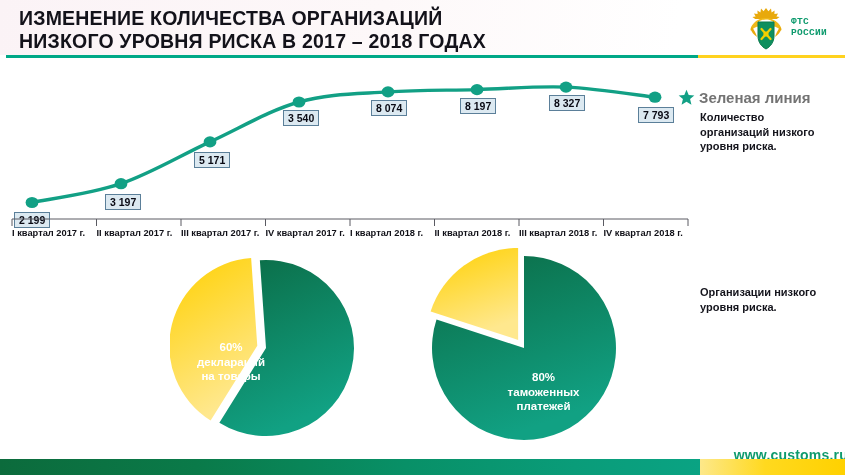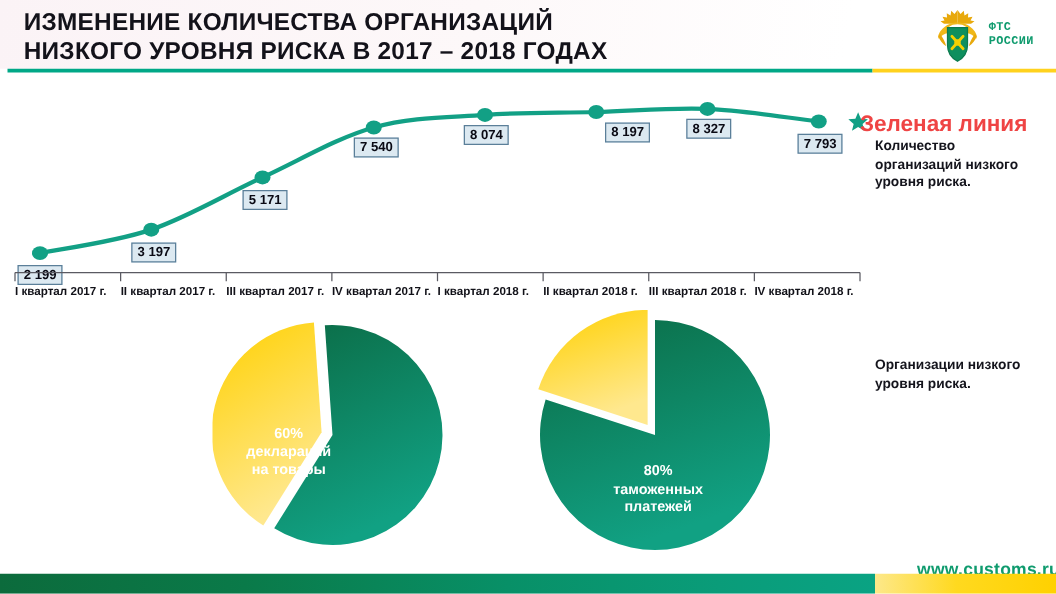--- a/index.html
+++ b/index.html
@@ -48,43 +48,43 @@
   .cat-label{
     position:absolute;top:0;font-size:9.3px;font-weight:bold;color:#111118;
     text-align:left;white-space:nowrap;line-height:13px;
   }
 
   
   .legend{position:absolute;width:165px;}
   .legend-head{position:relative;height:20px;}
   .legend-star{position:absolute;left:0;top:1px;width:17px;height:17px;}
   .legend-title{
-    position:absolute;left:10px;top:1px;
-    font-size:18px;font-weight:bold;color:#ef4444;white-space:nowrap;
+    position:absolute;left:21px;top:1px;
+    font-size:15px;font-weight:bold;color:#737373;white-space:nowrap;
   }
   .legend-body{
     margin-left:22px;margin-top:2px;
     font-size:11px;font-weight:bold;color:#14141c;line-height:14.5px;
     white-space:pre-line;
   }
   #legend-line{left:678px;top:88px;}
   #legend-sector{left:678px;top:283px;}
 
   
   .pie{position:absolute;}
   .pie svg{display:block;}
   .pie-label{
     position:absolute;text-align:center;
     font-size:11.5px;font-weight:bold;color:#ffffff;line-height:14.5px;
     white-space:pre-line;pointer-events:none;
   }
   #pie1{left:170px;top:250px;width:200px;height:195px;}
   #pie1-label{left:176px;top:340px;width:110px;}
   #pie2{left:420px;top:248px;width:210px;height:200px;}
-  #pie2-label{left:459px;top:370px;width:135px;text-align:center;}
+  #pie2-label{left:476px;top:370px;width:135px;text-align:center;}
 
   
   .footer-url{
     position:absolute;right:12px;top:447px;
     font-size:14px;font-weight:bold;color:#0f9b6e;letter-spacing:.2px;
   }
   .footer-bar{position:absolute;left:0;top:459px;width:845px;height:16px;}
   .footer-bar .fb-green{
     position:absolute;left:0;top:0;width:700px;height:16px;
     background:linear-gradient(90deg,#0c6b3c 0%,#0a7a49 28%,#089067 58%,#0a9c79 82%,#0aa383 100%);
@@ -138,23 +138,23 @@
         <ellipse cx="299.0" cy="42.0" rx="6.4" ry="5.6" fill="#12a085"></ellipse>
         <ellipse cx="388.0" cy="31.9" rx="6.4" ry="5.6" fill="#12a085"></ellipse>
         <ellipse cx="477.0" cy="29.6" rx="6.4" ry="5.6" fill="#12a085"></ellipse>
         <ellipse cx="566.0" cy="27.1" rx="6.4" ry="5.6" fill="#12a085"></ellipse>
         <ellipse cx="655.0" cy="37.2" rx="6.4" ry="5.6" fill="#12a085"></ellipse>
       </svg>
     <div id="line-labels">
         <div class="pt-label" style="left: 14px; top: 152.489px;">2 199</div>
         <div class="pt-label" style="left: 105px; top: 133.704px;">3 197</div>
         <div class="pt-label" style="left: 194px; top: 91.9153px;">5 171</div>
-        <div class="pt-label" style="left: 283px; top: 49.9529px;">7 540</div>
+        <div class="pt-label" style="left: 283px; top: 49.9529px;">3 540</div>
         <div class="pt-label" style="left: 371px; top: 39.9012px; text-align: right;">8 074</div>
-        <div class="pt-label" style="left: 460px; top: 37.5859px; margin-left: 24px;">8 197</div>
+        <div class="pt-label" style="left: 460px; top: 37.5859px;">8 197</div>
         <div class="pt-label" style="left: 549px; top: 35.1388px;">8 327</div>
         <div class="pt-label" style="left: 638px; top: 47.1906px;">7 793</div>
       </div>
   </div>
 
   <div class="axis">
     <svg id="axis-svg" width="700" height="12">
         <line x1="12" y1="2" x2="688" y2="2" stroke="#5a5a62" stroke-width="1"></line>
         <line x1="12.0" y1="2" x2="12.0" y2="9" stroke="#5a5a62" stroke-width="1"></line>
         <line x1="96.5" y1="2" x2="96.5" y2="9" stroke="#5a5a62" stroke-width="1"></line>

